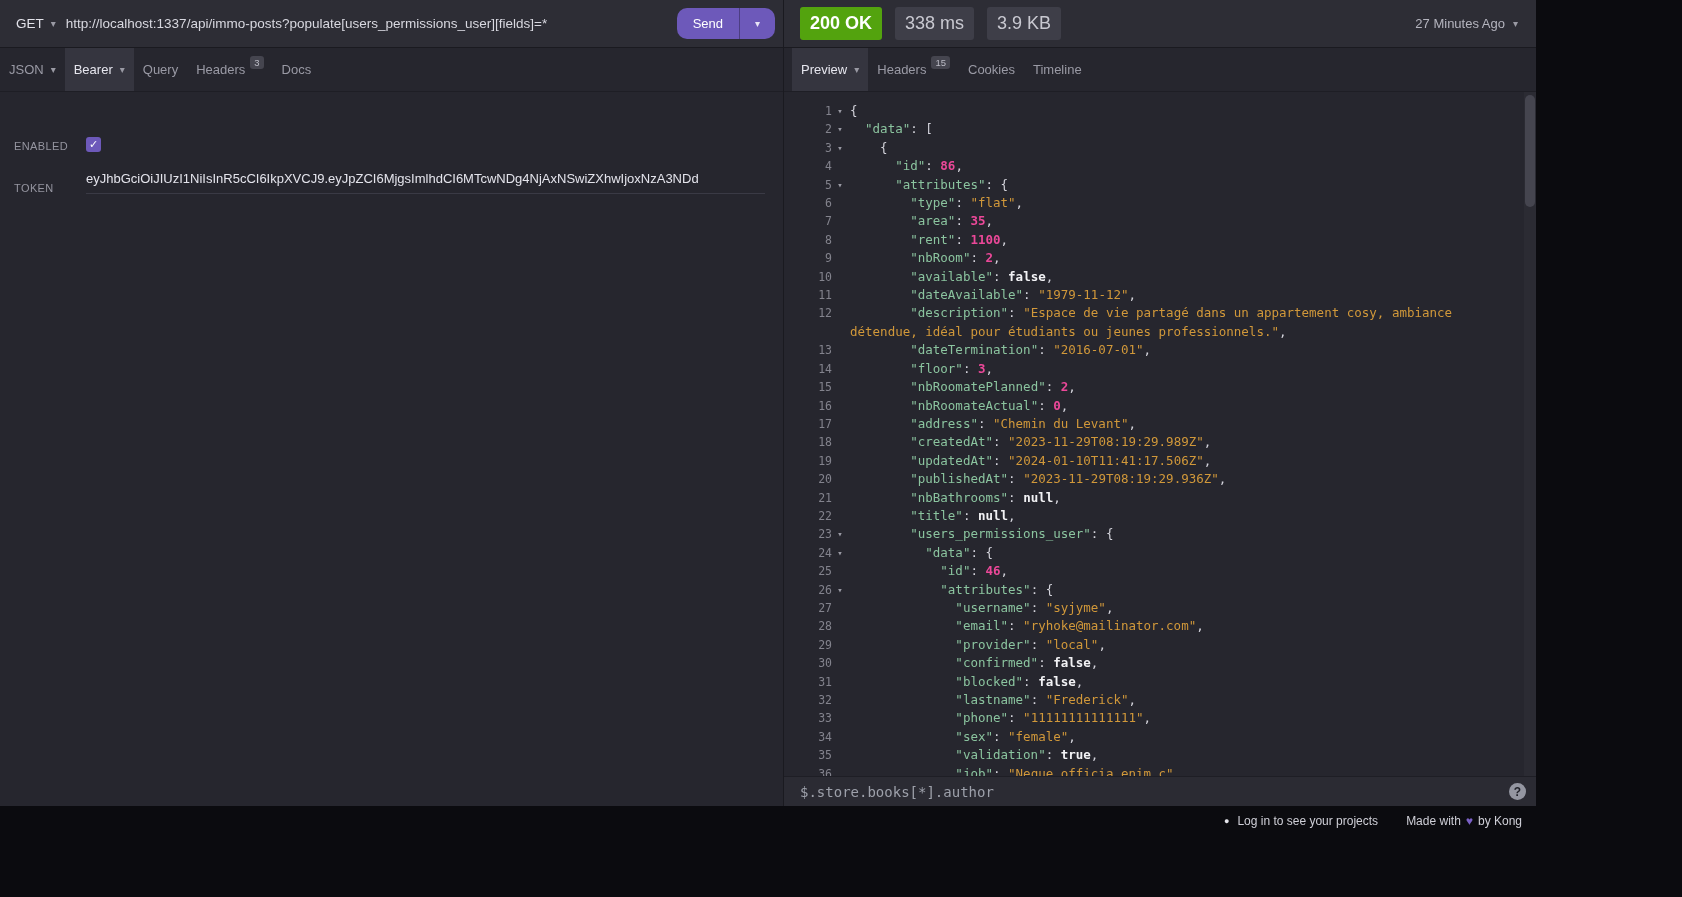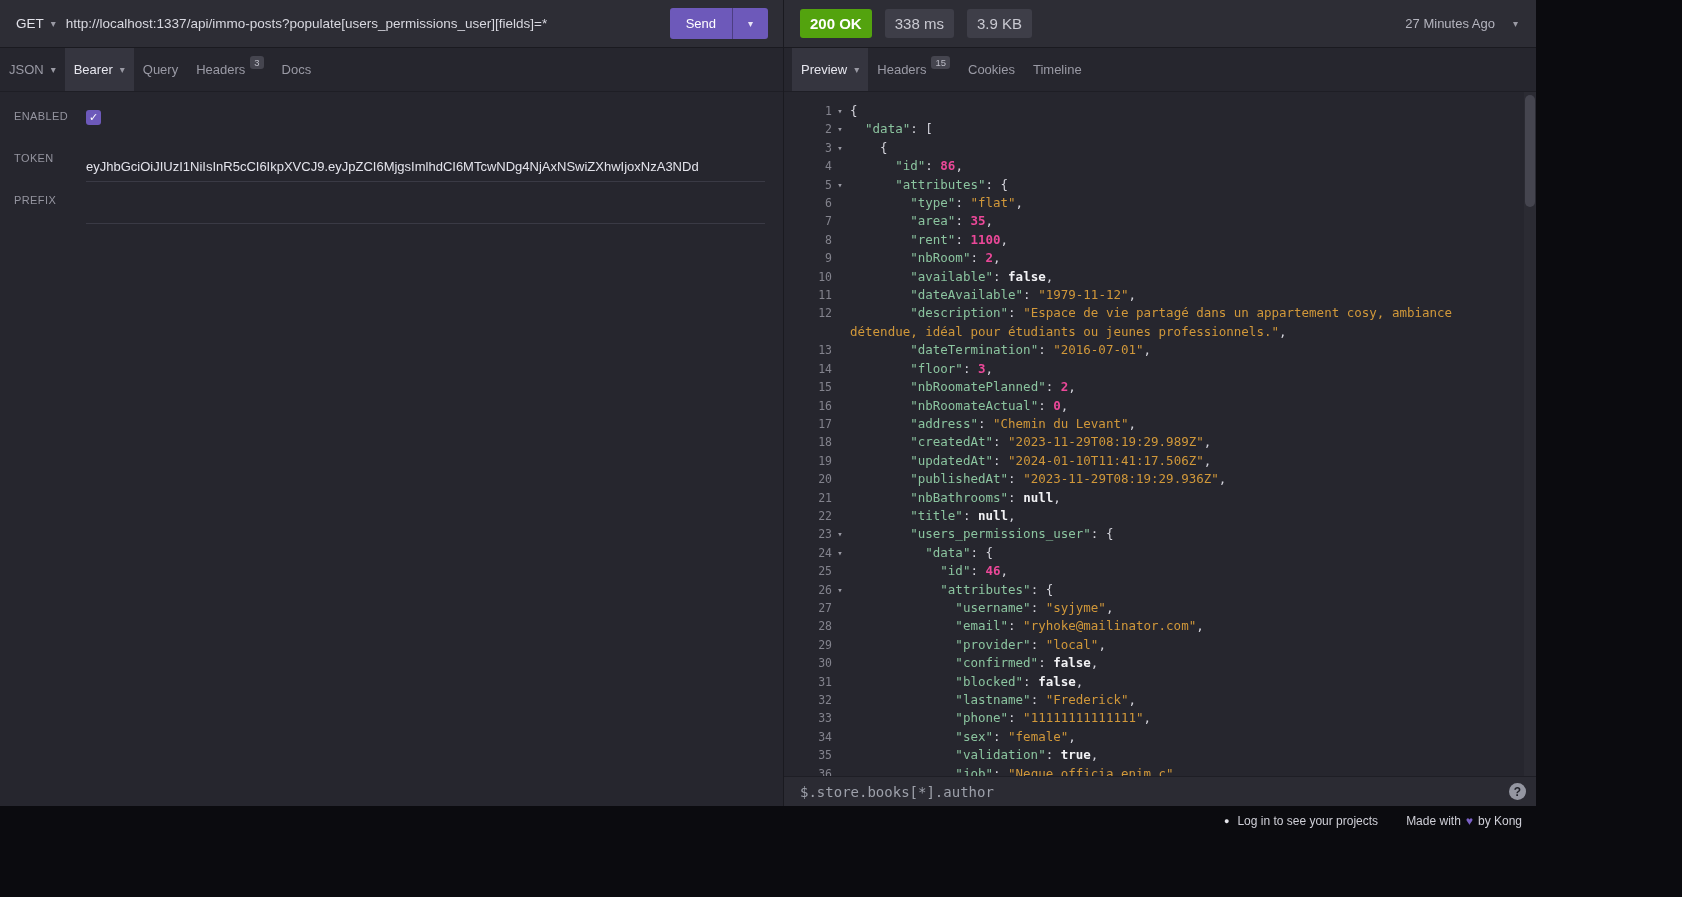--- a/index.html
+++ b/index.html
@@ -8,47 +8,47 @@
   body { font-family:"Liberation Sans","DejaVu Sans",sans-serif; }
   .app { width:1536px; height:897px; display:flex; flex-direction:column; background:#26262e; overflow:hidden; }
 
   
   .topbar { height:48px; display:flex; background:#2d2d35; border-bottom:1px solid #1a1a20; flex:none; }
   .topbar-request { width:784px; flex:none; display:flex; align-items:center; border-right:1px solid #1a1a20; }
   .method-dd { background:transparent; border:none; color:#e2e2ea; font-size:13.5px; font-family:inherit;
                padding:0 10px 0 16px; height:100%; display:flex; align-items:center; gap:7px; cursor:pointer; }
   .chev { font-size:10px; color:#9a9aa4; }
   .url { flex:1; color:#d8d8e0; font-size:13.5px; white-space:nowrap; overflow:hidden; padding-right:10px; }
-  .send-group { display:flex; margin-right:15px; height:31px; border-radius:3px; overflow:hidden; flex:none; }
+  .send-group { display:flex; margin-right:8px; height:31px; border-radius:10px; overflow:hidden; flex:none; }
   .send-btn { background:#6d59ba; border:none; color:#fff; font-size:13px; font-family:inherit; padding:0 16px; cursor:pointer; }
   .send-dd { background:#6d59ba; border:none; border-left:1px solid rgba(0,0,0,.3); width:36px; cursor:pointer;
              display:flex; align-items:center; justify-content:center; }
   .send-dd .chev { color:#e8e4f6; }
   .topbar-response { flex:1; display:flex; align-items:center; padding:0 18px 0 16px; gap:13px; }
-  .badge { background:#3e3e48; color:#c9c9d1; font-size:15px; padding:6px 10px; border-radius:3px; white-space:nowrap; }
+  .badge { background:#3e3e48; color:#c9c9d1; font-size:18px; padding:6px 10px; border-radius:3px; white-space:nowrap; }
   .badge.status { background:#53a30e; color:#fff; font-weight:bold; }
   .tspacer { flex:1; }
   .history-dd { background:transparent; border:none; color:#b4b4be; font-size:13px; font-family:inherit;
-                display:flex; align-items:center; gap:18px; cursor:pointer; }
+                display:flex; align-items:center; gap:8px; cursor:pointer; }
 
   
   .main { flex:1; display:flex; min-height:0; }
   .left-panel { width:784px; flex:none; display:flex; flex-direction:column; border-right:1px solid #1a1a20; background:#26262e; }
   .right-panel { flex:1; display:flex; flex-direction:column; min-width:0; background:#26262e; }
 
   .tabs { height:44px; flex:none; display:flex; align-items:stretch; border-bottom:1px solid #1e1e25; }
   .tab { background:transparent; border:none; color:#9a9aa5; font-size:13px; font-family:inherit; padding:0 9px;
          display:flex; align-items:center; gap:7px; cursor:pointer; white-space:nowrap; }
   .tab.active { background:#35353f; color:#e6e6ee; }
   .tab .count { background:#45454f; color:#bcbcc6; font-size:9.5px; padding:1px 4px; border-radius:3px;
                 position:relative; top:-7px; margin-left:-2px; }
 
   
   .auth-form { padding:18px 18px 0 14px; }
-  .form-row { display:flex; align-items:flex-start; height:42px; }
+  .form-row { display:flex; align-items:flex-end; height:42px; }
   .form-label { width:72px; flex:none; color:#9595a0; font-size:11px; letter-spacing:.4px; }
   .checkbox { width:15px; height:15px; border-radius:3px; background:#6d59ba; display:flex; align-items:center;
               justify-content:center; cursor:pointer; }
   .checkbox .check { color:#fff; font-size:11px; line-height:1; }
   .underline-input { flex:1; background:transparent; border:none; border-bottom:1px solid #3a3a45; color:#e4e4ec;
                      font-size:13px; font-family:inherit; height:30px; white-space:nowrap; overflow:hidden; outline:none; }
 
   
   .code-viewer { flex:1; overflow:hidden; position:relative; padding:10px 14px 0 16px;
                  font-family:"DejaVu Sans Mono","Liberation Mono",monospace; font-size:12.5px; }
@@ -143,24 +143,20 @@
         <div class="form-row">
           <span class="form-label">ENABLED</span>
           <span class="checkbox">
             <span class="check">✓</span>
           </span>
         </div>
         <div class="form-row">
           <span class="form-label">TOKEN</span>
           <input class="underline-input" value="eyJhbGciOiJIUzI1NiIsInR5cCI6IkpXVCJ9.eyJpZCI6MjgsImlhdCI6MTcwNDg4NjAxNSwiZXhwIjoxNzA3NDd" style="">
         </div>
-        <div class="form-row">
-          <span class="form-label">PREFIX</span>
-          <input class="underline-input" value="" style="">
-        </div>
       </div>
     </section>
 
     <section class="right-panel">
       <nav class="tabs" style="padding-left:8px;">
         <button class="tab active">
           <span>Preview</span>
           <span class="chev">▾</span>
         </button>
         <button class="tab">

